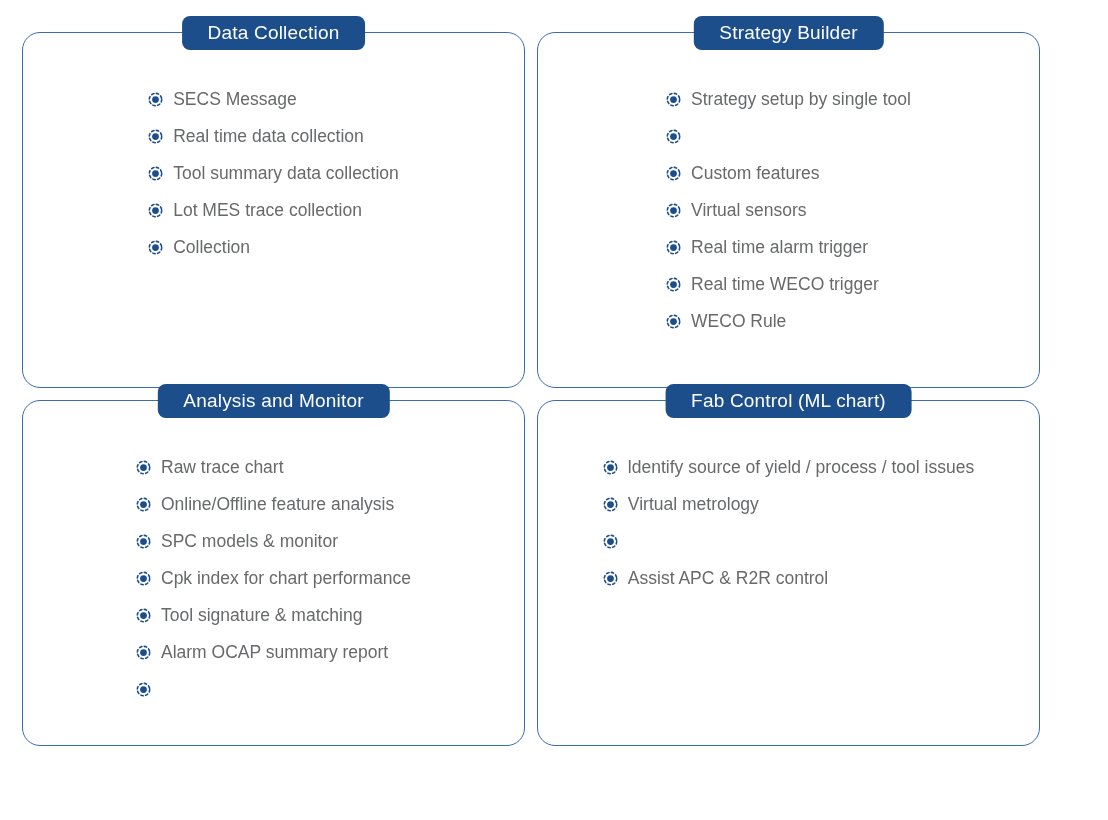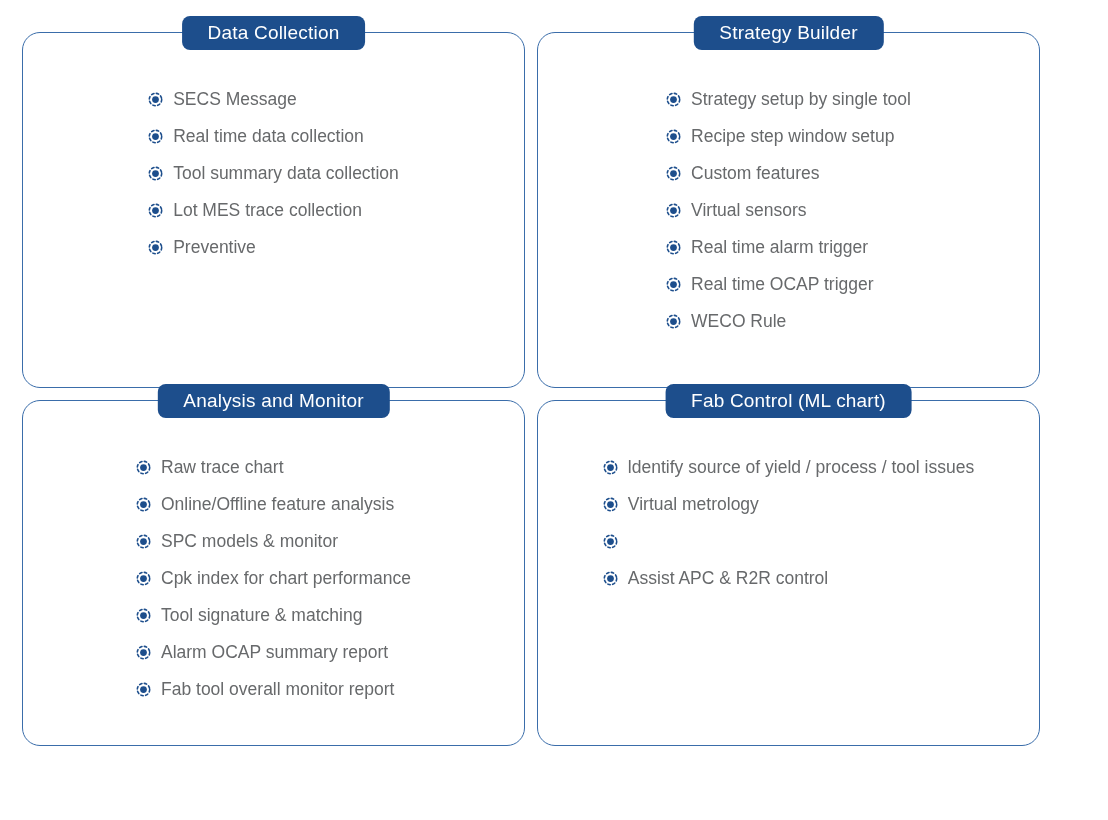--- a/index.html
+++ b/index.html
@@ -116,21 +116,21 @@
         </span>
         <span class="label">Lot MES trace collection</span>
       </li>
         <li class="item">
         <span class="bullet">
           <svg viewBox="0 0 16 16" aria-hidden="true">
             <circle cx="8" cy="8" r="3.6" fill="currentColor"></circle>
             <circle cx="8" cy="8" r="6.6" fill="none" stroke="currentColor" stroke-width="1.7" stroke-dasharray="2.6 2.6" stroke-linecap="round"></circle>
           </svg>
         </span>
-        <span class="label">Preventive</span>
+        <span class="label">Collection</span>
       </li>
       </ul>
   </section>
 
   <section class="panel">
     <div class="badge">Strategy Builder</div>
     <ul class="items">
 
     <li class="item">
         <span class="bullet">
@@ -141,21 +141,20 @@
         </span>
         <span class="label">Strategy setup by single tool</span>
       </li>
         <li class="item">
         <span class="bullet">
           <svg viewBox="0 0 16 16" aria-hidden="true">
             <circle cx="8" cy="8" r="3.6" fill="currentColor"></circle>
             <circle cx="8" cy="8" r="6.6" fill="none" stroke="currentColor" stroke-width="1.7" stroke-dasharray="2.6 2.6" stroke-linecap="round"></circle>
           </svg>
         </span>
-        <span class="label">Recipe step window setup</span>
       </li>
         <li class="item">
         <span class="bullet">
           <svg viewBox="0 0 16 16" aria-hidden="true">
             <circle cx="8" cy="8" r="3.6" fill="currentColor"></circle>
             <circle cx="8" cy="8" r="6.6" fill="none" stroke="currentColor" stroke-width="1.7" stroke-dasharray="2.6 2.6" stroke-linecap="round"></circle>
           </svg>
         </span>
         <span class="label">Custom features</span>
       </li>
@@ -177,21 +176,21 @@
         </span>
         <span class="label">Real time alarm trigger</span>
       </li>
         <li class="item">
         <span class="bullet">
           <svg viewBox="0 0 16 16" aria-hidden="true">
             <circle cx="8" cy="8" r="3.6" fill="currentColor"></circle>
             <circle cx="8" cy="8" r="6.6" fill="none" stroke="currentColor" stroke-width="1.7" stroke-dasharray="2.6 2.6" stroke-linecap="round"></circle>
           </svg>
         </span>
-        <span class="label">Real time OCAP trigger</span>
+        <span class="label">Real time WECO trigger</span>
       </li>
         <li class="item">
         <span class="bullet">
           <svg viewBox="0 0 16 16" aria-hidden="true">
             <circle cx="8" cy="8" r="3.6" fill="currentColor"></circle>
             <circle cx="8" cy="8" r="6.6" fill="none" stroke="currentColor" stroke-width="1.7" stroke-dasharray="2.6 2.6" stroke-linecap="round"></circle>
           </svg>
         </span>
         <span class="label">WECO Rule</span>
       </li>
@@ -256,21 +255,20 @@
         </span>
         <span class="label">Alarm OCAP summary report</span>
       </li>
         <li class="item">
         <span class="bullet">
           <svg viewBox="0 0 16 16" aria-hidden="true">
             <circle cx="8" cy="8" r="3.6" fill="currentColor"></circle>
             <circle cx="8" cy="8" r="6.6" fill="none" stroke="currentColor" stroke-width="1.7" stroke-dasharray="2.6 2.6" stroke-linecap="round"></circle>
           </svg>
         </span>
-        <span class="label">Fab tool overall monitor report</span>
       </li>
       </ul>
   </section>
 
   <section class="panel">
     <div class="badge">Fab Control (ML chart)</div>
     <ul class="items">
 
     <li class="item">
         <span class="bullet">

